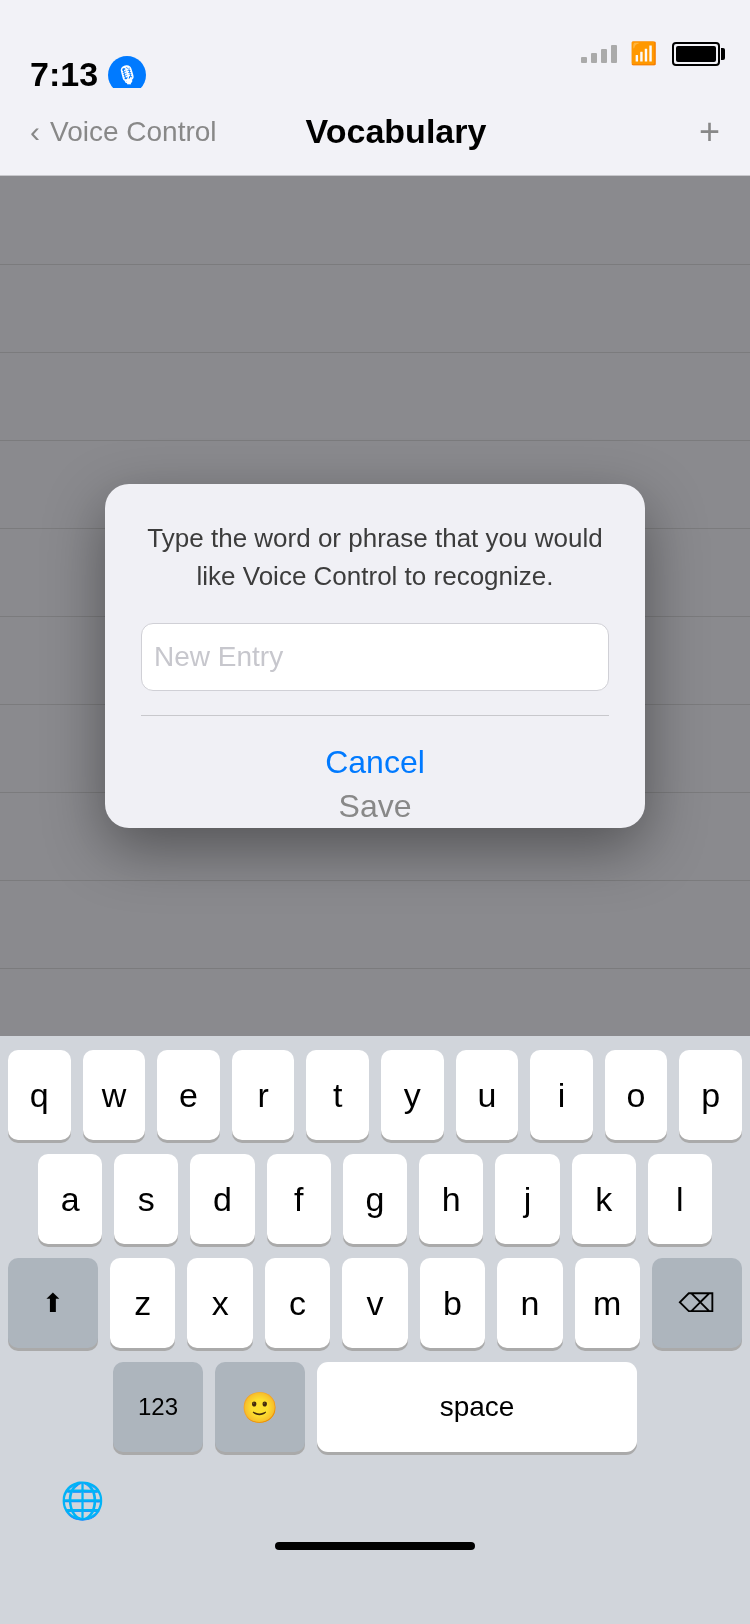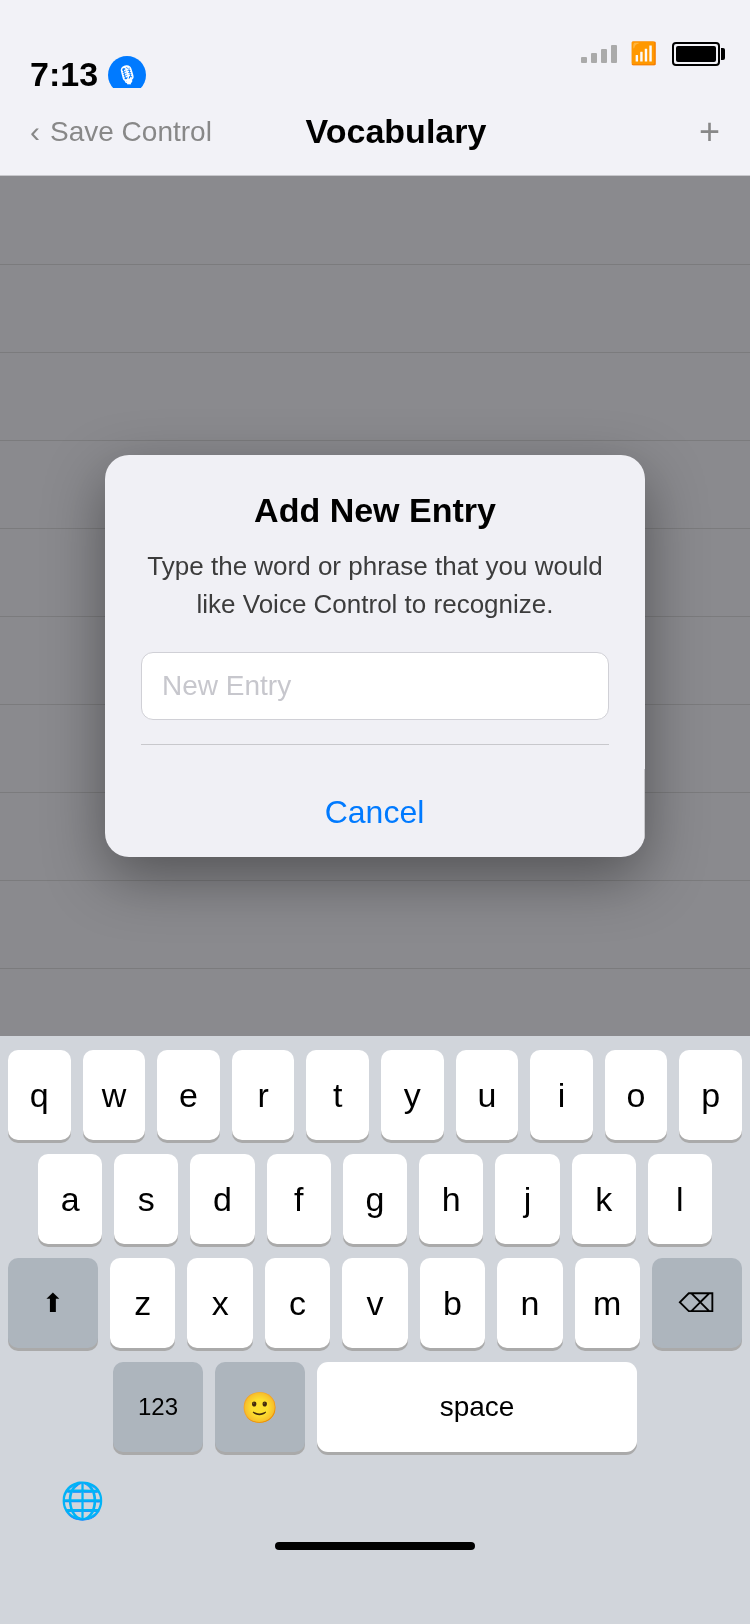--- a/index.html
+++ b/index.html
@@ -184,33 +184,34 @@
       margin-bottom: 28px;
     }
     .dialog-input {
       width: 100%;
       height: 68px;
       background: white;
       border: 1.5px solid #d0d0d6;
       border-radius: 12px;
       font-size: 28px;
       color: #c7c7cd;
-      padding: 0 20px;
+      padding: 0 12px;
       display: flex;
       align-items: center;
     }
     .dialog-divider-h {
       width: 100%;
       height: 1px;
       background: #c8c8cc;
       margin-top: 24px;
     }
     .dialog-buttons {
       display: flex;
       height: 88px;
+      flex-direction: column;
     }
     .dialog-btn {
       flex: 1;
       display: flex;
       align-items: center;
       justify-content: center;
       font-size: 32px;
       cursor: pointer;
     }
     .dialog-btn-cancel {
@@ -331,21 +332,21 @@
     <span class="wifi-icon">📶</span>
     <div class="battery">
       <div class="battery-fill"></div>
     </div>
   </div>
 </div>
 
 <div class="nav-bar" style="position:relative;">
   <div class="nav-back">
     <span class="nav-back-chevron">‹</span>
-    <span class="nav-back-text">Save Control</span>
+    <span class="nav-back-text">Voice Control</span>
   </div>
   <div class="nav-title">Vocabulary</div>
   <div class="nav-plus">+</div>
 </div>
 
 <div class="main-content">
   <div class="lines-overlay">
     <div class="line" style="top:88px;"></div>
     <div class="line" style="top:176px;"></div>
     <div class="line" style="top:264px;"></div>
@@ -354,30 +355,30 @@
     <div class="line" style="top:528px;"></div>
     <div class="line" style="top:616px;"></div>
     <div class="line" style="top:704px;"></div>
     <div class="line" style="top:792px;"></div>
     <div class="line" style="top:880px;"></div>
   </div>
 
   <div class="dialog-overlay">
     <div class="dialog">
       <div class="dialog-body">
-        <div class="dialog-title">Add New Entry</div>
         <div class="dialog-subtitle">Type the word or phrase that you would like Voice Control to recognize.</div>
         <div class="dialog-input">
           <span style="color:#c7c7cd;font-size:28px;">New Entry</span>
         </div>
         <div class="dialog-divider-h"></div>
       </div>
       <div class="dialog-buttons">
         <div class="dialog-btn dialog-btn-cancel">Cancel</div>
         <div class="dialog-btn-divider"></div>
+        <div class="dialog-btn dialog-btn-save">Save</div>
       </div>
     </div>
   </div>
 </div>
 
 <div class="keyboard-area">
   <div class="keyboard-rows">
 
     <div class="key-row">
       <div class="key">q</div>

